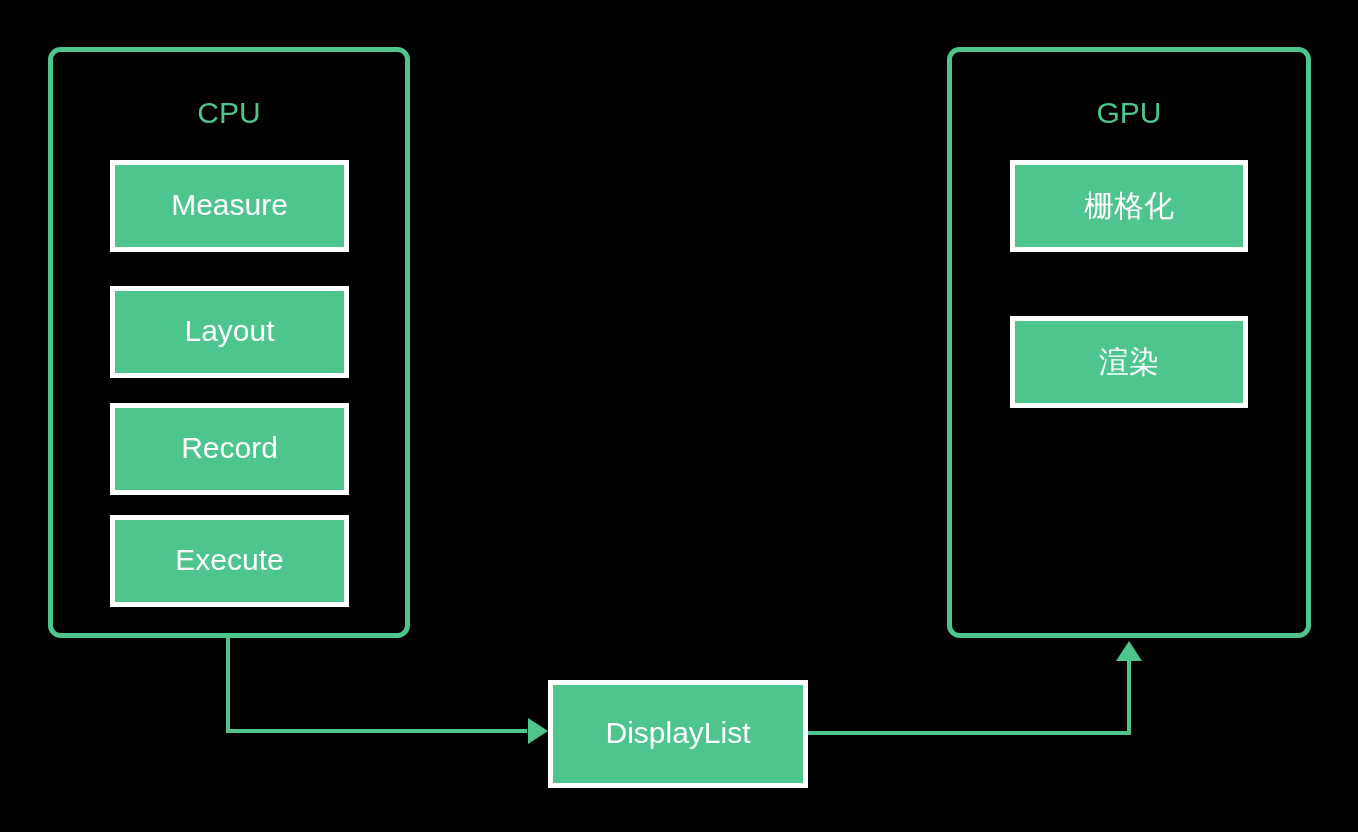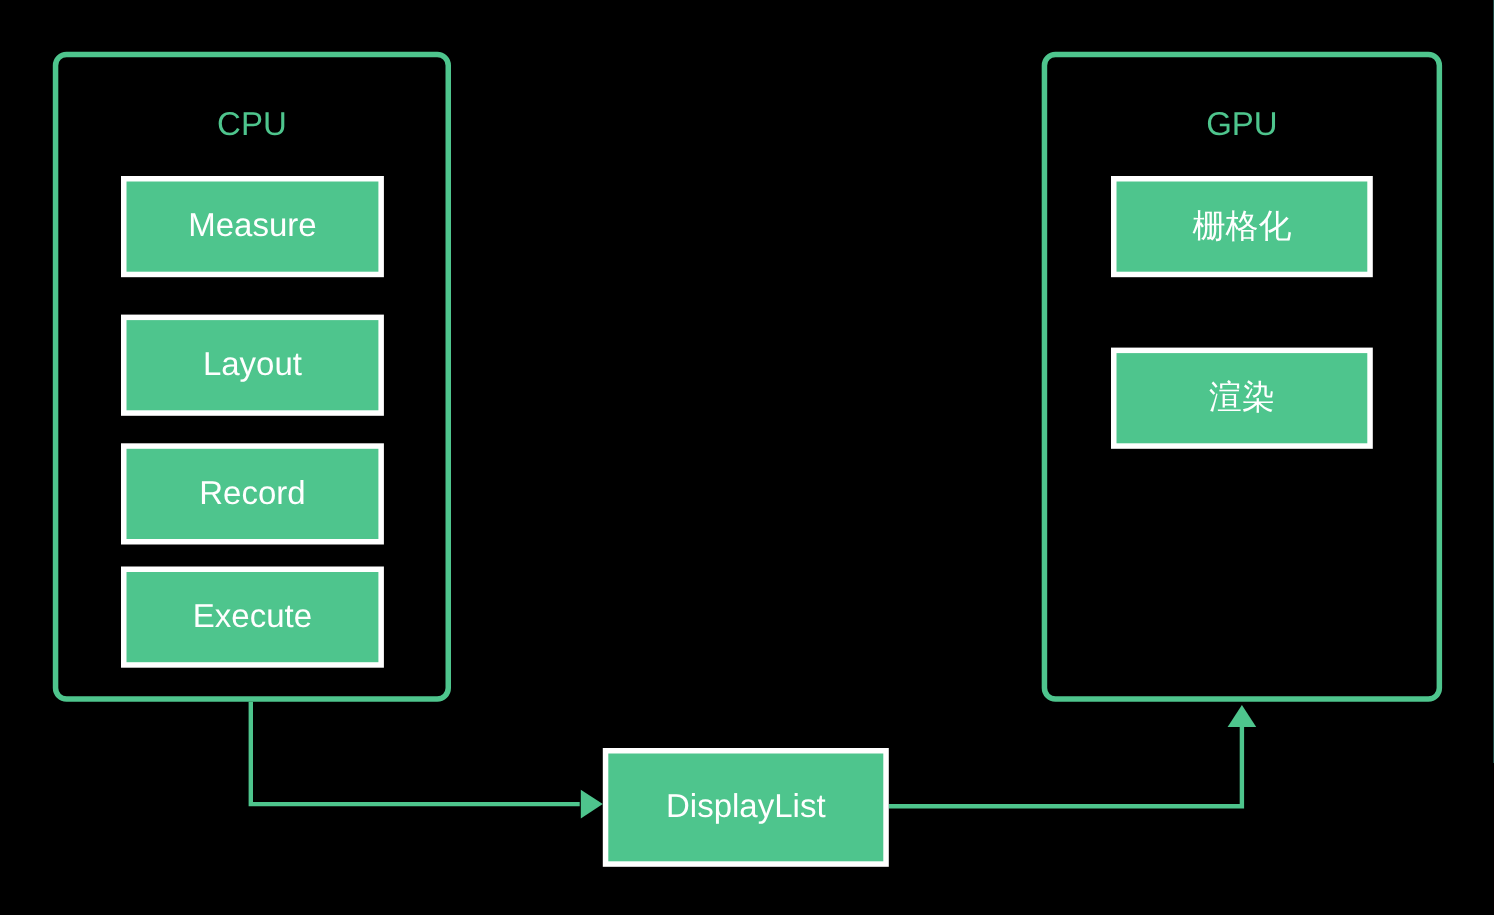--- a/index.html
+++ b/index.html
@@ -10,21 +10,21 @@
   body {
     width: 1358px;
     height: 832px;
     overflow: hidden;
     font-family: "Liberation Sans", sans-serif;
   }
   #diagram-root {
     position: relative;
     width: 1358px;
     height: 832px;
-    background: #5eead4;
+    background: #eab308;
   }
   svg.diagram-canvas {
     position: absolute;
     top: 0;
     left: 0;
     width: 1358px;
     height: 832px;
     display: block;
   }
   .group-label {

